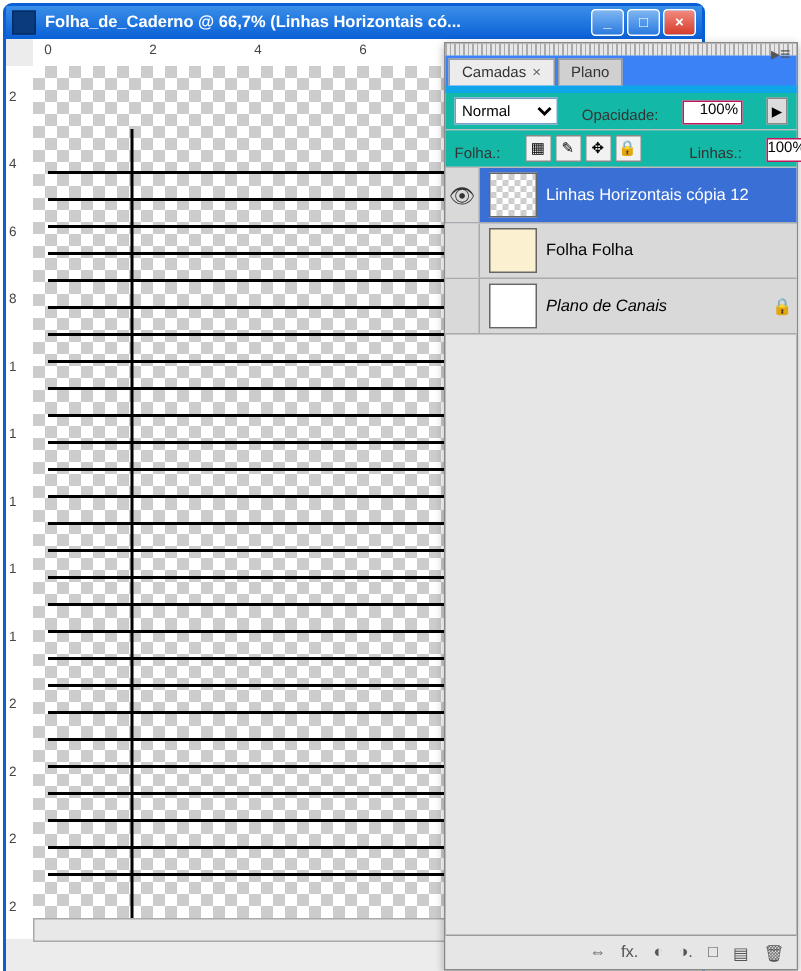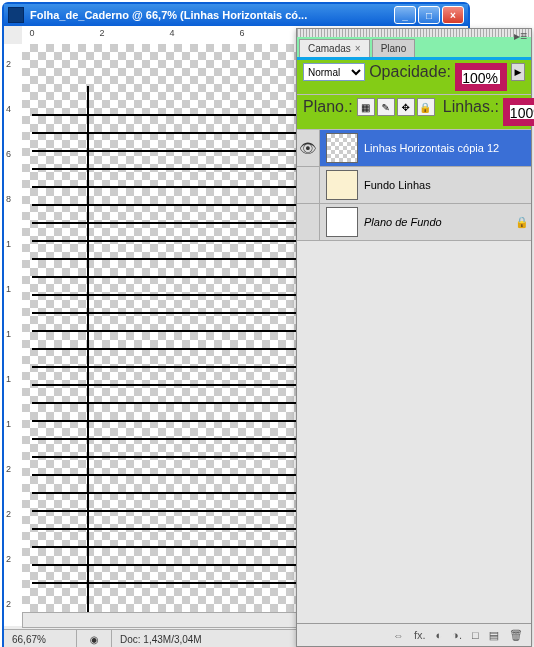--- a/index.html
+++ b/index.html
@@ -22,28 +22,28 @@
 .scroll-v{position:absolute;right:2px;top:40px;width:14px;bottom:22px;background:#e8e8e8;border:1px solid #aaa}
 .scroll-h{position:absolute;left:18px;right:18px;bottom:4px;height:14px;background:#e8e8e8;border:1px solid #aaa}
 .statusbar{position:absolute;left:0;right:0;bottom:0;height:18px;background:#e6e6e6;border-top:1px solid #aaa;display:flex;align-items:center;font-size:10px;color:#333}
 .statusbar div{border-right:1px solid #aaa;padding:0 8px;height:100%;display:flex;align-items:center}
 .zoom{width:56px}
 .globe{width:18px;justify-content:center}
 .docinfo{flex:1}
 .panel{position:absolute;right:2px;top:28px;width:234px;height:617px;background:#e6e6e6;border:1px solid #8a8a8a;box-shadow:0 2px 6px rgba(0,0,0,.3)}
 .panel-grip{height:8px;background:repeating-linear-gradient(90deg,#aaa 0 1px,transparent 1px 3px)}
 .panel-menu{position:absolute;right:4px;top:0;font-size:12px;color:#555}
-.tabs{display:flex;border-bottom:3px solid #0ea5e9;background:#86efac;height:20px;align-items:flex-end;padding-left:2px}
+.tabs{display:flex;border-bottom:5px solid #0ea5e9;background:#3b82f6;height:20px;align-items:flex-end;padding-left:2px}
 .tab{padding:3px 8px;border:1px solid #9a9a9a;border-bottom:none;background:#d0d0d0;margin-right:2px;font-size:10px;color:#333}
 .tab.active{background:#ececec}
 .tab .tabx{margin-left:4px;color:#666}
-.row{display:flex;align-items:flex-start;padding:3px 6px;border-bottom:1px solid #bcbcbc;background:#84cc16;gap:4px}
-.row label{font-size:16px;color:#333}
+.row{display:flex;align-items:flex-end;padding:3px 6px;border-bottom:1px solid #bcbcbc;background:#14b8a6;gap:16px}
+.row label{font-size:10px;color:#333}
 select.blend{flex:1;font-size:10px;height:18px;background:#fff;border:1px solid #7a9ac8}
-.numbox{width:36px;height:14px;border:7px solid #be185d;background:#fff;font-size:14px;text-align:right;padding-right:2px}
+.numbox{width:36px;height:14px;border:1px solid #be185d;background:#fff;font-size:10px;text-align:right;padding-right:2px}
 .arrow{width:12px;height:16px;border:1px solid #888;background:#dcdcdc;display:flex;align-items:center;justify-content:center;font-size:9px}
 .lock-icons{display:flex;gap:2px}
 .lock-icons span{width:16px;height:16px;border:1px solid #888;background:#f2f2f2;display:flex;align-items:center;justify-content:center;font-size:10px}
 .layers{background:#d9d9d9}
 .layer{display:flex;align-items:center;height:36px;border-bottom:1px solid #aaa;background:#d9d9d9}
 .layer.sel{background:#3a6fd6;color:#fff}
 .eye{width:22px;height:36px;border-right:1px solid #aaa;display:flex;align-items:center;justify-content:center;font-size:14px;background:#d9d9d9;color:#333}
 .thumb{width:30px;height:28px;margin:0 6px;border:1px solid #666;background:#fff}
 .thumb.checker-sm{background-image:linear-gradient(45deg,#ccc 25%,transparent 25%,transparent 75%,#ccc 75%),linear-gradient(45deg,#ccc 25%,transparent 25%,transparent 75%,#ccc 75%);background-size:8px 8px;background-position:0 0,4px 4px}
 .thumb.paper{background:#fbf1d0}
@@ -119,70 +119,64 @@
       <div class="hline" style="top:448px"></div>
       <div class="hline" style="top:466px"></div>
       <div class="hline" style="top:484px"></div>
       <div class="hline" style="top:502px"></div>
       <div class="hline" style="top:520px"></div>
       <div class="hline" style="top:538px"></div>
     </div>
   </div>
   <div class="scroll-v"></div>
 
-  <div class="statusbar">
-    <div class="zoom">66,67%</div>
-    <div class="globe">◉</div>
-    <div class="docinfo">Doc: 1,43M/3,04M</div>
-    <div>▶</div>
-  </div>
   <div class="scroll-h" style="bottom:20px"></div>
 </div>
 
 <div class="panel">
   <div class="panel-grip"></div>
   <div class="panel-menu">▸≡</div>
   <div class="tabs">
     <div class="tab active"><span>Camadas</span><span class="tabx">×</span></div>
     <div class="tab">Plano</div>
   </div>
   <div class="row">
     <select class="blend"><option>Normal</option></select>
     <label>Opacidade:</label>
     <div class="numbox">100%</div>
     <div class="arrow">▶</div>
   </div>
   <div class="row">
-    <label>Plano.:</label>
+    <label>Folha.:</label>
     <div class="lock-icons">
       <span>▦</span>
       <span>✎</span>
       <span>✥</span>
       <span>🔒</span>
     </div>
     <div style="flex:1"></div>
     <label>Linhas.:</label>
     <div class="numbox">100%</div>
     <div class="arrow">▶</div>
   </div>
   <div class="layers">
     <div class="layer sel">
       <div class="eye">👁</div>
       <div class="thumb checker-sm"></div>
       <div class="layer-name">Linhas Horizontais cópia 12</div>
     </div>
     <div class="layer">
       <div class="eye"></div>
       <div class="thumb paper"></div>
-      <div class="layer-name">Fundo Linhas</div>
+      <div class="layer-name">Folha Folha</div>
     </div>
     <div class="layer">
       <div class="eye"></div>
       <div class="thumb"></div>
-      <div class="layer-name italic">Plano de Fundo</div>
+      <div class="layer-name italic">Plano de Canais</div>
       <div class="lockmark">🔒</div>
     </div>
   </div>
   <div class="panel-footer">
     <span>⇔</span>
     <span>fx.</span>
     <span>◐</span>
     <span>◑.</span>
     <span>□</span>
     <span>▤</span>

